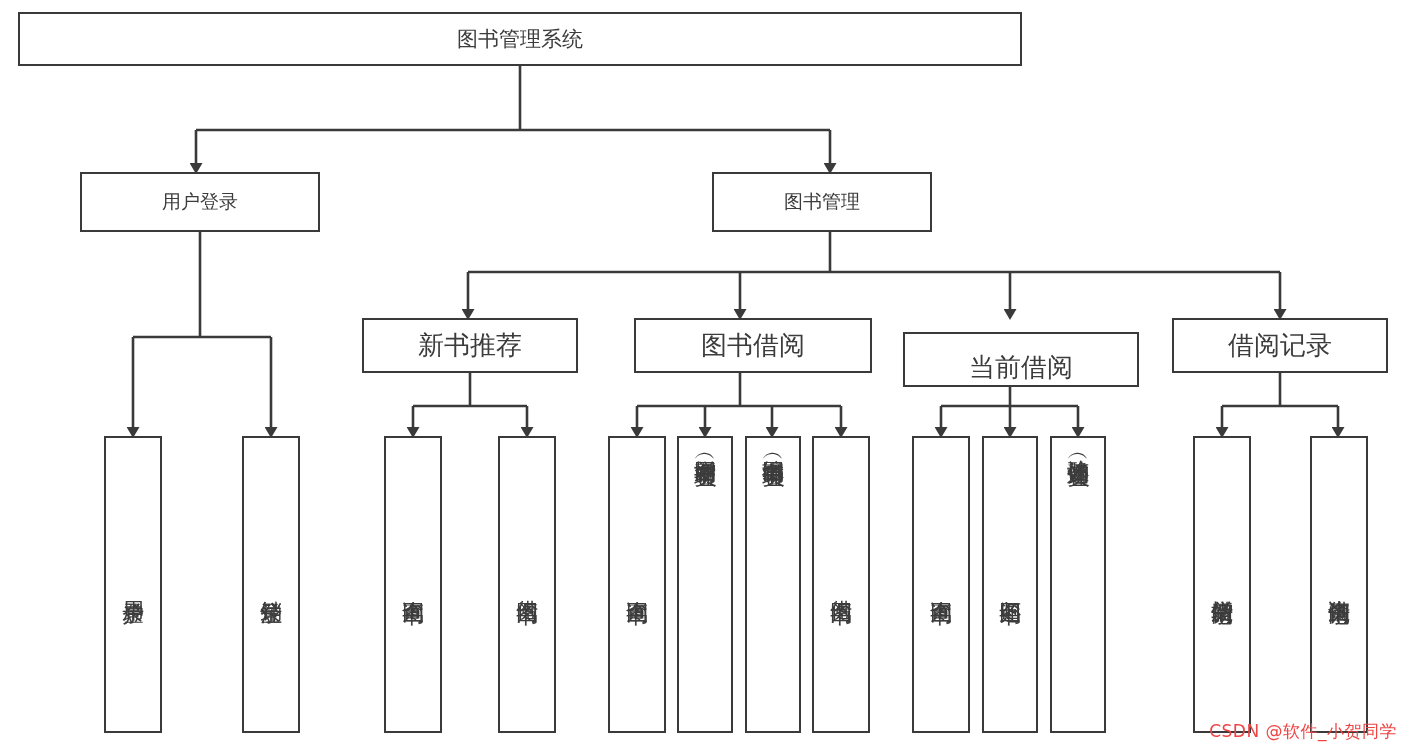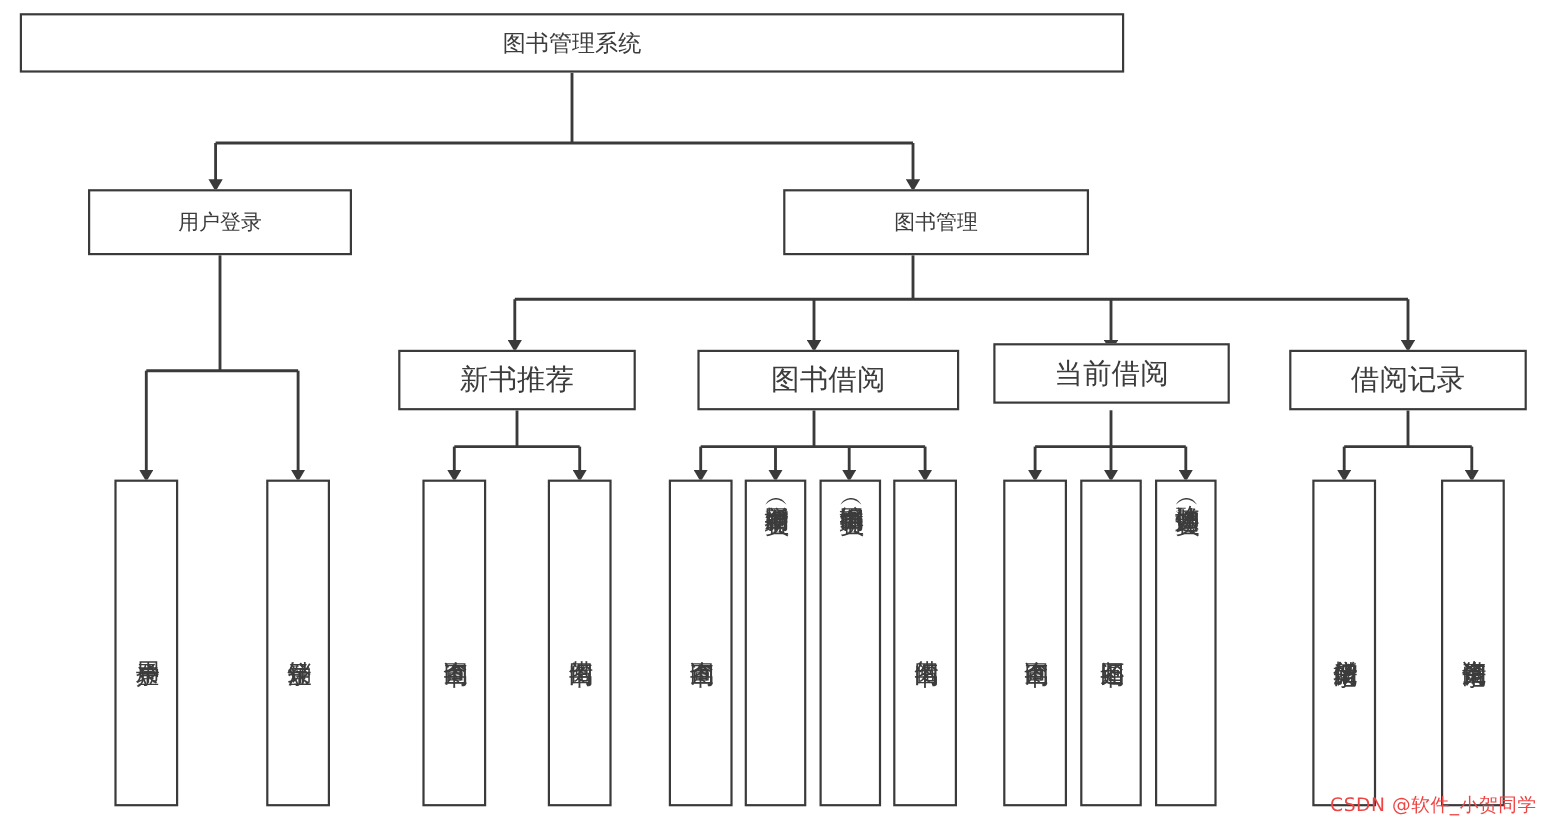--- a/index.html
+++ b/index.html
@@ -120,31 +120,31 @@
     </g>
   </svg>
 
   <div class="node root" style="left:18px;top:12px;width:1004px;height:54px;">
     <span>图书管理系统</span>
   </div>
 
   <div class="node lvl2" style="left:80px;top:172px;width:240px;height:60px;">
     <span>用户登录</span>
   </div>
-  <div class="node lvl2" style="left:712px;top:172px;width:278px;height:60px;">
+  <div class="node lvl2" style="left:712px;top:172px;width:220px;height:60px;">
     <span>图书管理</span>
   </div>
 
   <div class="node lvl3" style="left:362px;top:318px;width:216px;height:55px;">
     <span>新书推荐</span>
   </div>
   <div class="node lvl3" style="left:634px;top:318px;width:238px;height:55px;">
     <span>图书借阅</span>
   </div>
-  <div class="node lvl3" style="left:903px;top:312px;width:215px;height:55px;">
+  <div class="node lvl3" style="left:903px;top:332px;width:236px;height:55px;align-items:flex-end;">
     <span>当前借阅</span>
   </div>
   <div class="node lvl3" style="left:1172px;top:318px;width:216px;height:55px;">
     <span>借阅记录</span>
   </div>
 
   <div class="leaf mid" style="left:104px;top:436px;width:58px;height:297px;">
     <span class="vtext">用户登录</span>
   </div>
   <div class="leaf mid" style="left:242px;top:436px;width:58px;height:297px;">

